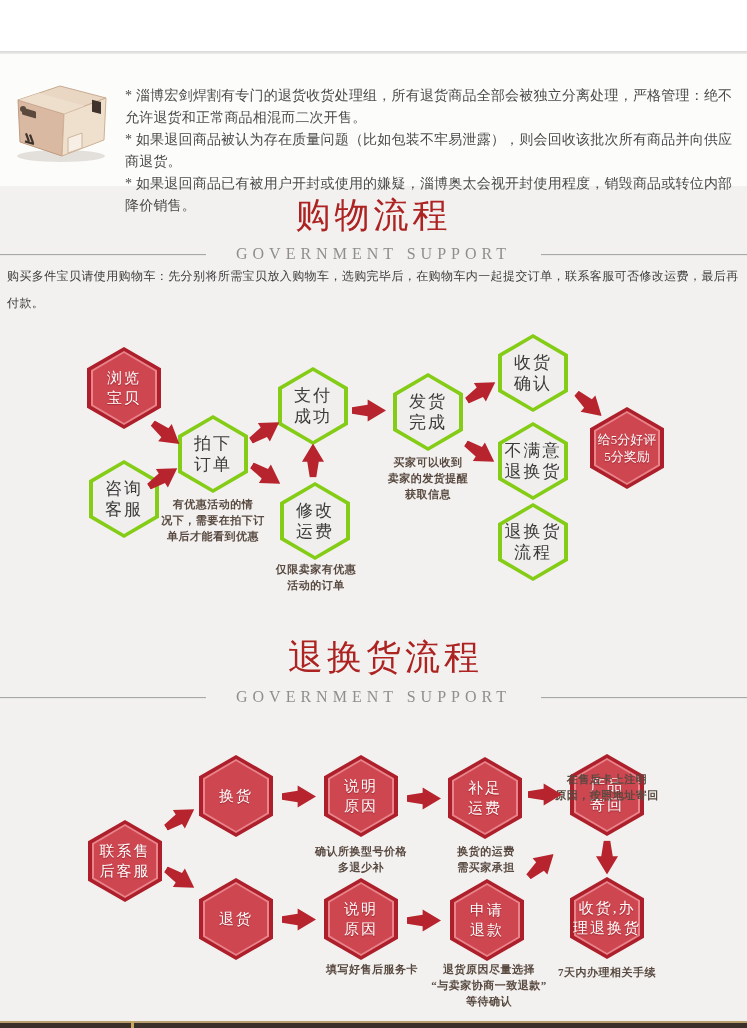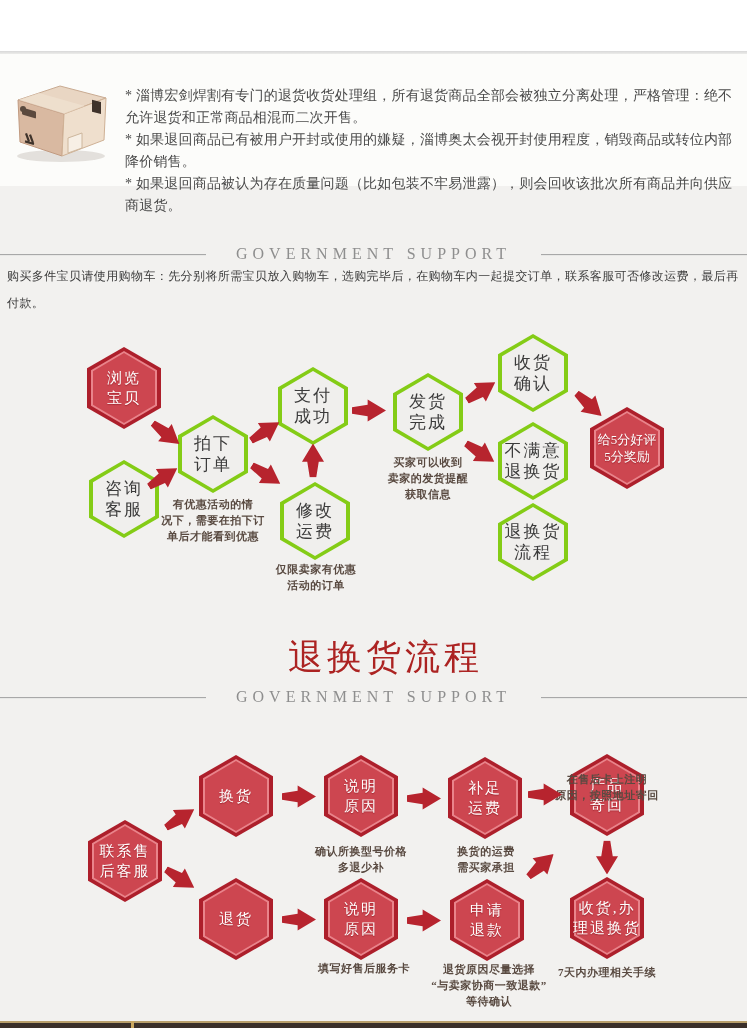--- a/index.html
+++ b/index.html
@@ -68,25 +68,26 @@
       <polygon points="58,38 100,22 98,64 56,80" fill="#efdfcd" stroke="#cfb195" stroke-width="1"></polygon>
       <polygon points="33,17 79,30 58,38 12,24" fill="#f2e4d4" opacity="0.6"></polygon>
       <rect x="16" y="27" width="14" height="7" rx="1" fill="#4d3d33" transform="skewY(16)" opacity="0.9"></rect>
       <circle cx="17" cy="33" r="3" fill="#5a4a3e"></circle>
       <rect x="86" y="4" width="9" height="12" fill="#3f332b" transform="skewY(13)"></rect>
       <path d="M20 56 l3 8 M24 57 l3 8 M19 64 l9 2" stroke="#3f332b" stroke-width="2.2" fill="none" transform="skewY(4)"></path>
       <polygon points="62,62 76,57 76,72 62,77" fill="#f7efe5" stroke="#cdb69c" stroke-width="1"></polygon>
     </svg>
     <div class="notice-text">
       <p>* 淄博宏剑焊割有专门的退货收货处理组，所有退货商品全部会被独立分离处理，严格管理：绝不允许退货和正常商品相混而二次开售。</p>
+      <p>* 如果退回商品被认为存在质量问题（比如包装不牢易泄露），则会回收该批次所有商品并向供应商退货。</p>
       <p>* 如果退回商品已有被用户开封或使用的嫌疑，淄博奥太会视开封使用程度，销毁商品或转位内部降价销售。</p>
-      <p>* 如果退回商品被认为存在质量问题（比如包装不牢易泄露），则会回收该批次所有商品并向供应商退货。</p>
     </div>
   </div>
 
+  <div class="sec-title" style="top:192px;">购物流程</div>
   <div class="sec-sub" style="top:245px;">
     <div class="sub-line"></div>
     <div class="sub-text">GOVERNMENT  SUPPORT</div>
     <div class="sub-line"></div>
   </div>
 
   <div class="intro">购买多件宝贝请使用购物车：先分别将所需宝贝放入购物车，选购完毕后，在购物车内一起提交订单，联系客服可否修改运费，最后再付款。</div>
 
   <div class="hex red" style="left:87px;top:347px;">
     <div class="lbl">
@@ -241,21 +242,21 @@
       <span>原因，按照地址寄回</span>
   </div>
   <div class="cap" style="left:286px;top:843px;width:150px;">
     <span>确认所换型号价格</span>
       <span>多退少补</span>
   </div>
   <div class="cap" style="left:411px;top:843px;width:150px;">
     <span>换货的运费</span>
       <span>需买家承担</span>
   </div>
-  <div class="cap" style="left:286px;top:961px;width:156px;font-family:Liberation Mono, monospace;">
+  <div class="cap" style="left:294px;top:961px;width:156px;">
     <span>填写好售后服务卡</span>
   </div>
   <div class="cap" style="left:407px;top:961px;width:164px;">
     <span>退货原因尽量选择</span>
       <span>“与卖家协商一致退款”</span>
       <span>等待确认</span>
   </div>
   <div class="cap" style="left:527px;top:964px;width:160px;">
     <span>7天内办理相关手续</span>
   </div>

